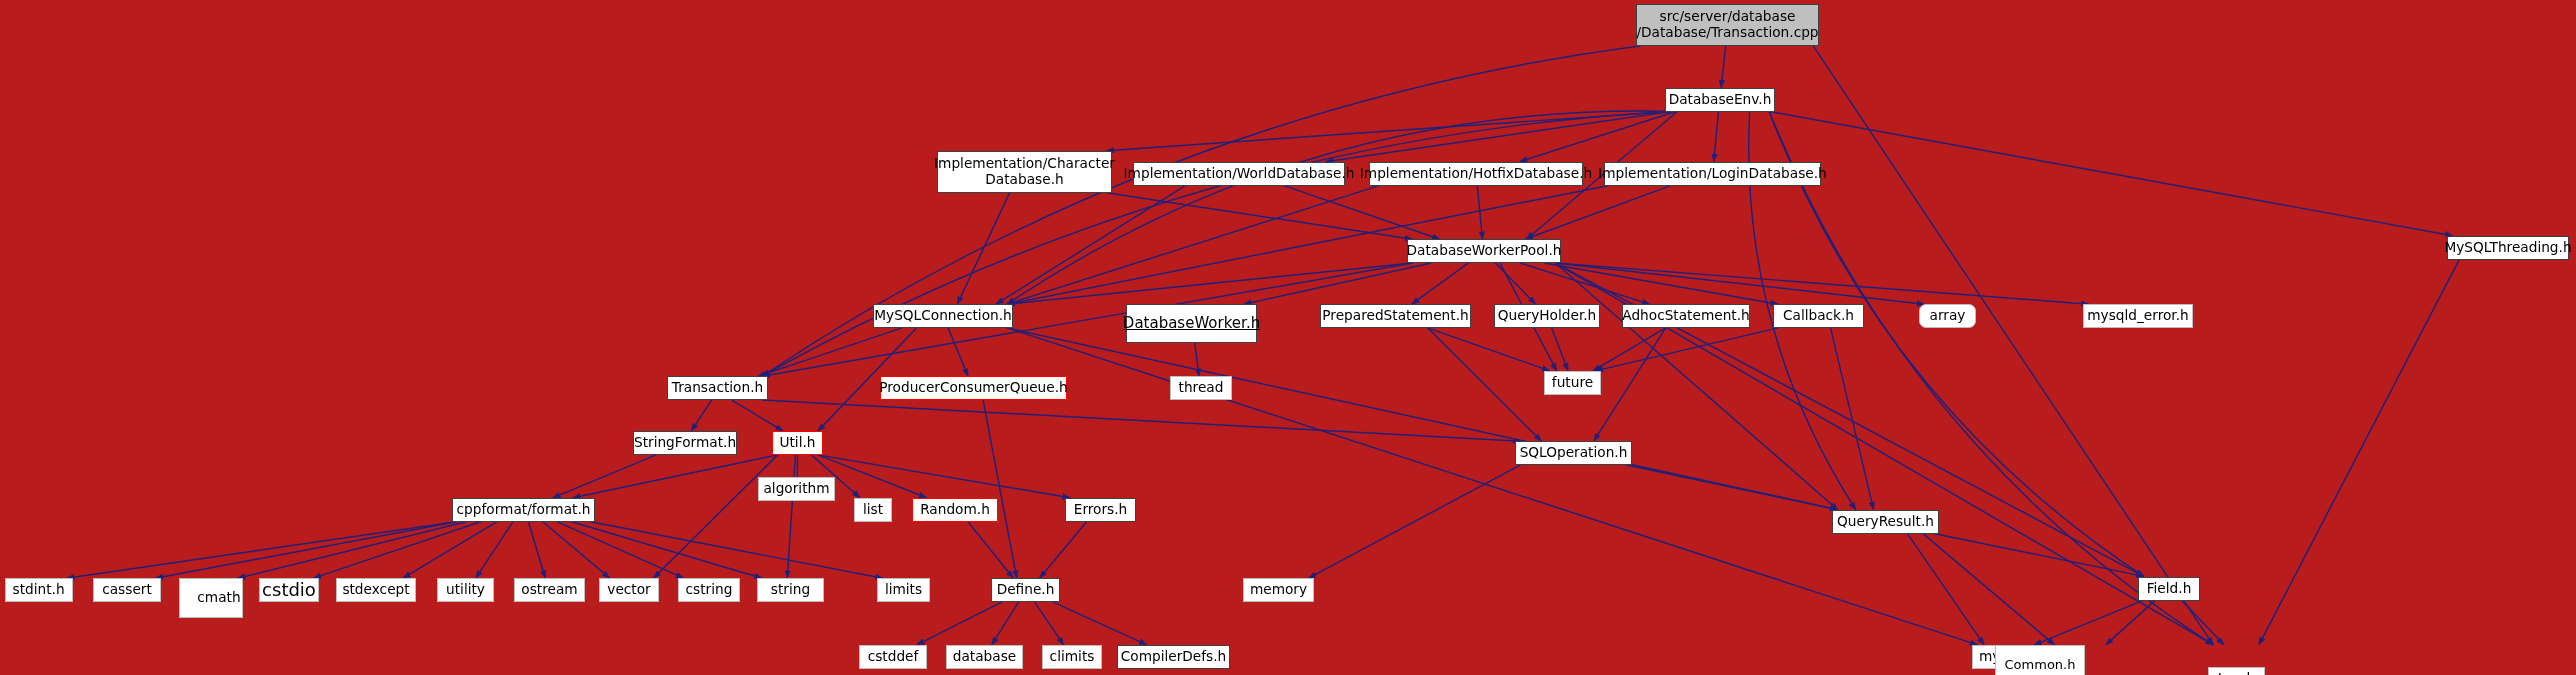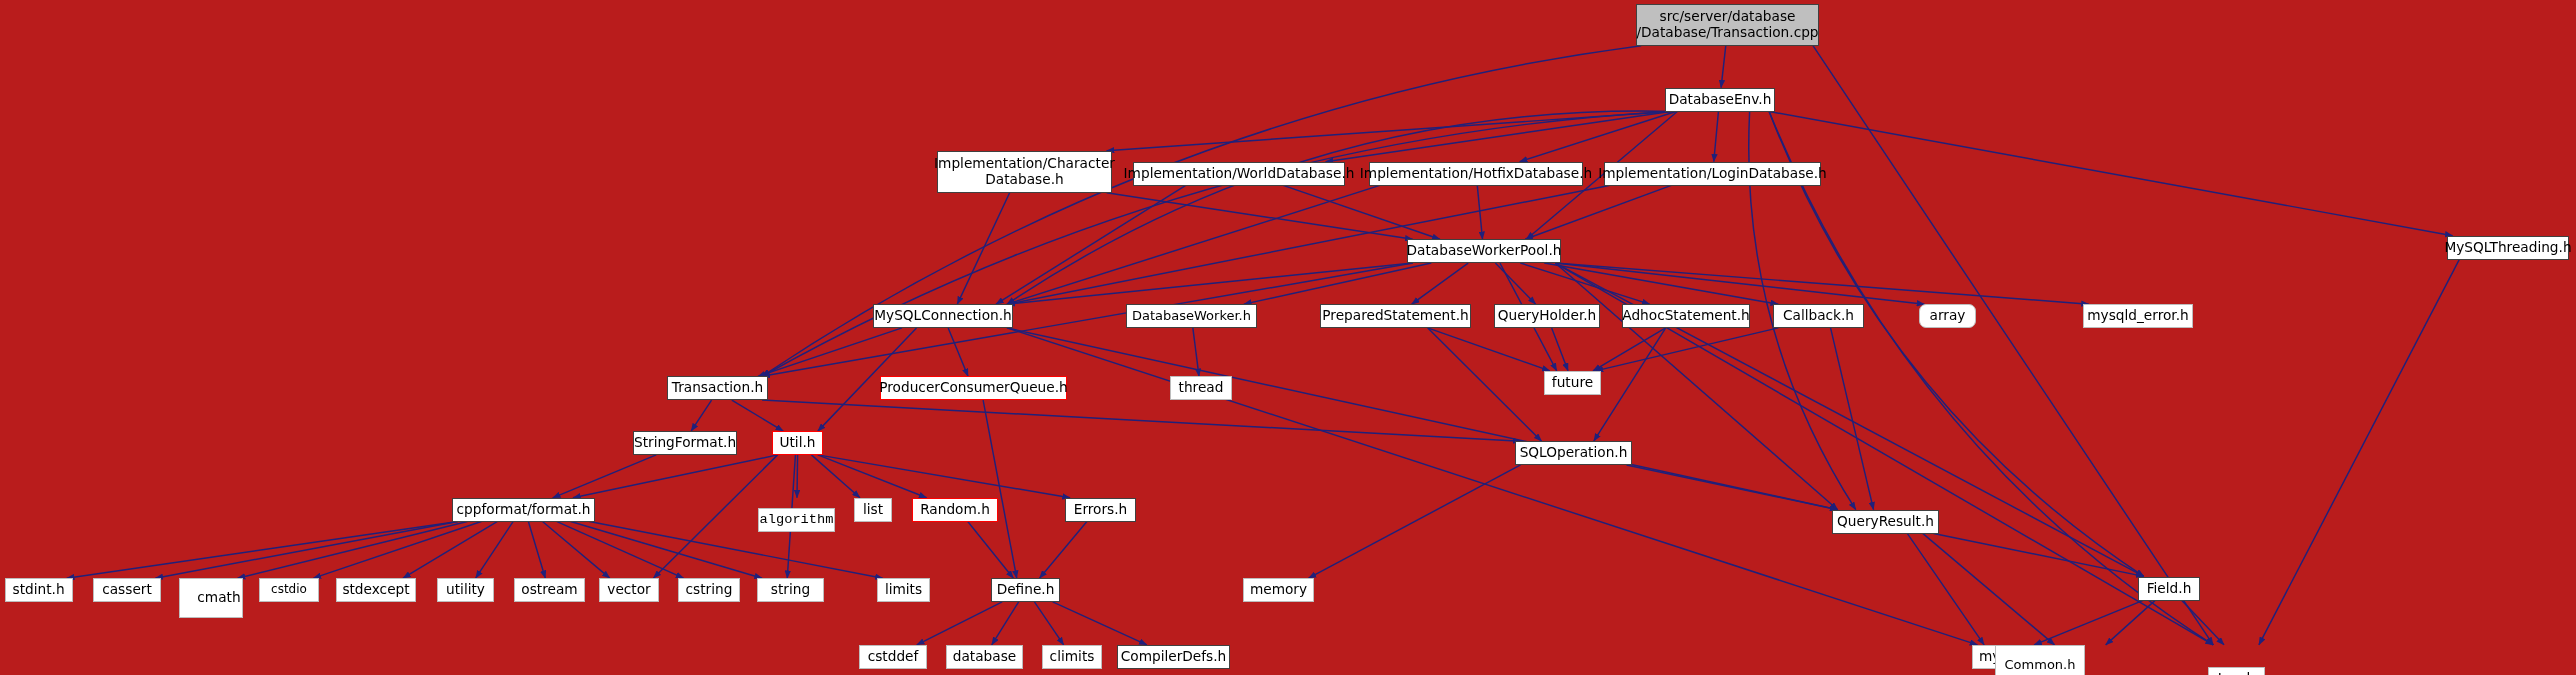--- a/index.html
+++ b/index.html
@@ -119,45 +119,45 @@
 /Database/Transaction.cpp</div>
       <div class="node hdr" style="left: 1665px; top: 88px; width: 110px; height: 24px; font-size: 13.7px;">DatabaseEnv.h</div>
       <div class="node hdr" style="left: 937px; top: 151px; width: 175px; height: 42px; font-size: 13.7px;">Implementation/Character
 Database.h</div>
       <div class="node hdr" style="left: 1133px; top: 162px; width: 212px; height: 24px; font-size: 13.7px;">Implementation/WorldDatabase.h</div>
       <div class="node hdr" style="left: 1369px; top: 162px; width: 214px; height: 24px; font-size: 13.7px;">Implementation/HotfixDatabase.h</div>
       <div class="node hdr" style="left: 1604px; top: 162px; width: 217px; height: 24px; font-size: 13.7px;">Implementation/LoginDatabase.h</div>
       <div class="node hdr" style="left: 2447px; top: 236px; width: 122px; height: 24px; font-size: 13.7px;">MySQLThreading.h</div>
       <div class="node hdr" style="left: 1407px; top: 239px; width: 154px; height: 24px; font-size: 13.7px;">DatabaseWorkerPool.h</div>
       <div class="node hdr" style="left: 873px; top: 304px; width: 140px; height: 24px; font-size: 13.7px;">MySQLConnection.h</div>
-      <div class="node hdr" style="left: 1126px; top: 304px; width: 131px; height: 24px; font-size: 13px;">DatabaseWorker.h</div>
+      <div class="node hdr" style="left: 1126px; top: 304px; width: 131px; height: 39px; font-size: 15px; text-decoration: underline;">DatabaseWorker.h</div>
       <div class="node hdr" style="left: 1320px; top: 304px; width: 151px; height: 24px; font-size: 13.7px;">PreparedStatement.h</div>
       <div class="node hdr" style="left: 1494px; top: 304px; width: 106px; height: 24px; font-size: 13.7px;">QueryHolder.h</div>
       <div class="node hdr" style="left: 1622px; top: 304px; width: 128px; height: 24px; font-size: 13.7px;">AdhocStatement.h</div>
       <div class="node hdr" style="left: 1773px; top: 304px; width: 91px; height: 24px; font-size: 13.7px;">Callback.h</div>
       <div class="node std" style="left: 1919px; top: 304px; width: 57px; height: 24px; font-size: 13.7px; border-radius: 7px;">array</div>
       <div class="node std" style="left: 2083px; top: 304px; width: 110px; height: 24px; font-size: 13.7px;">mysqld_error.h</div>
       <div class="node thick" style="left: 667px; top: 376px; width: 101px; height: 24px; font-size: 13.7px;">Transaction.h</div>
       <div class="node red" style="left: 880px; top: 376px; width: 187px; height: 24px; font-size: 13.7px;">ProducerConsumerQueue.h</div>
       <div class="node std" style="left: 1170px; top: 376px; width: 62px; height: 24px; font-size: 13.7px;">thread</div>
       <div class="node std" style="left: 1544px; top: 371px; width: 57px; height: 24px; font-size: 13.7px;">future</div>
       <div class="node hdr" style="left: 633px; top: 431px; width: 104px; height: 24px; font-size: 13.7px;">StringFormat.h</div>
       <div class="node red" style="left: 772px; top: 431px; width: 51px; height: 24px; font-size: 13.7px;">Util.h</div>
       <div class="node hdr" style="left: 1515px; top: 441px; width: 117px; height: 24px; font-size: 13.7px;">SQLOperation.h</div>
       <div class="node hdr" style="left: 452px; top: 498px; width: 143px; height: 24px; font-size: 13.7px;">cppformat/format.h</div>
-      <div class="node std" style="left: 758px; top: 508px; width: 77px; height: 24px; font-size: 13.7px; font-family: Liberation Mono, monospace;">algorithm</div>
+      <div class="node std" style="left: 758px; top: 477px; width: 77px; height: 24px; font-size: 13.7px;">algorithm</div>
       <div class="node std" style="left: 854px; top: 498px; width: 38px; height: 24px; font-size: 13.7px;">list</div>
       <div class="node red" style="left: 912px; top: 498px; width: 86px; height: 24px; font-size: 13.7px;">Random.h</div>
       <div class="node hdr" style="left: 1065px; top: 498px; width: 71px; height: 24px; font-size: 13.7px;">Errors.h</div>
       <div class="node hdr" style="left: 1832px; top: 510px; width: 107px; height: 24px; font-size: 13.7px;">QueryResult.h</div>
       <div class="node hdr" style="left: 2138px; top: 577px; width: 62px; height: 24px; font-size: 13.7px;">Field.h</div>
       <div class="node std" style="left: 4.6px; top: 578px; width: 68px; height: 24px; font-size: 13.7px;">stdint.h</div>
       <div class="node std" style="left: 93px; top: 578px; width: 68px; height: 24px; font-size: 13.7px;">cassert</div>
       <div class="node std" style="left: 179px; top: 578px; width: 64px; height: 40px; font-size: 13.7px; padding-left: 16px;">cmath</div>
-      <div class="node std" style="left: 259px; top: 578px; width: 60px; height: 24px; font-size: 12px;">cstdio</div>
+      <div class="node std" style="left: 259px; top: 578px; width: 60px; height: 24px; font-size: 18px;">cstdio</div>
       <div class="node std" style="left: 336px; top: 578px; width: 80px; height: 24px; font-size: 13.7px;">stdexcept</div>
       <div class="node std" style="left: 437px; top: 578px; width: 57px; height: 24px; font-size: 13.7px;">utility</div>
       <div class="node std" style="left: 514px; top: 578px; width: 71px; height: 24px; font-size: 13.7px;">ostream</div>
       <div class="node std" style="left: 599px; top: 578px; width: 60px; height: 24px; font-size: 13.7px;">vector</div>
       <div class="node std" style="left: 678px; top: 578px; width: 62px; height: 24px; font-size: 13.7px;">cstring</div>
       <div class="node std" style="left: 757px; top: 578px; width: 67px; height: 24px; font-size: 13.7px;">string</div>
       <div class="node std" style="left: 877px; top: 578px; width: 53px; height: 24px; font-size: 13.7px;">limits</div>
       <div class="node thick" style="left: 991px; top: 578px; width: 69px; height: 24px; font-size: 13.7px;">Define.h</div>
       <div class="node std" style="left: 1243px; top: 578px; width: 71px; height: 24px; font-size: 13.7px;">memory</div>
       <div class="node std" style="left: 1972px; top: 645px; width: 68px; height: 24px; font-size: 13.7px;">mysql.h</div>

